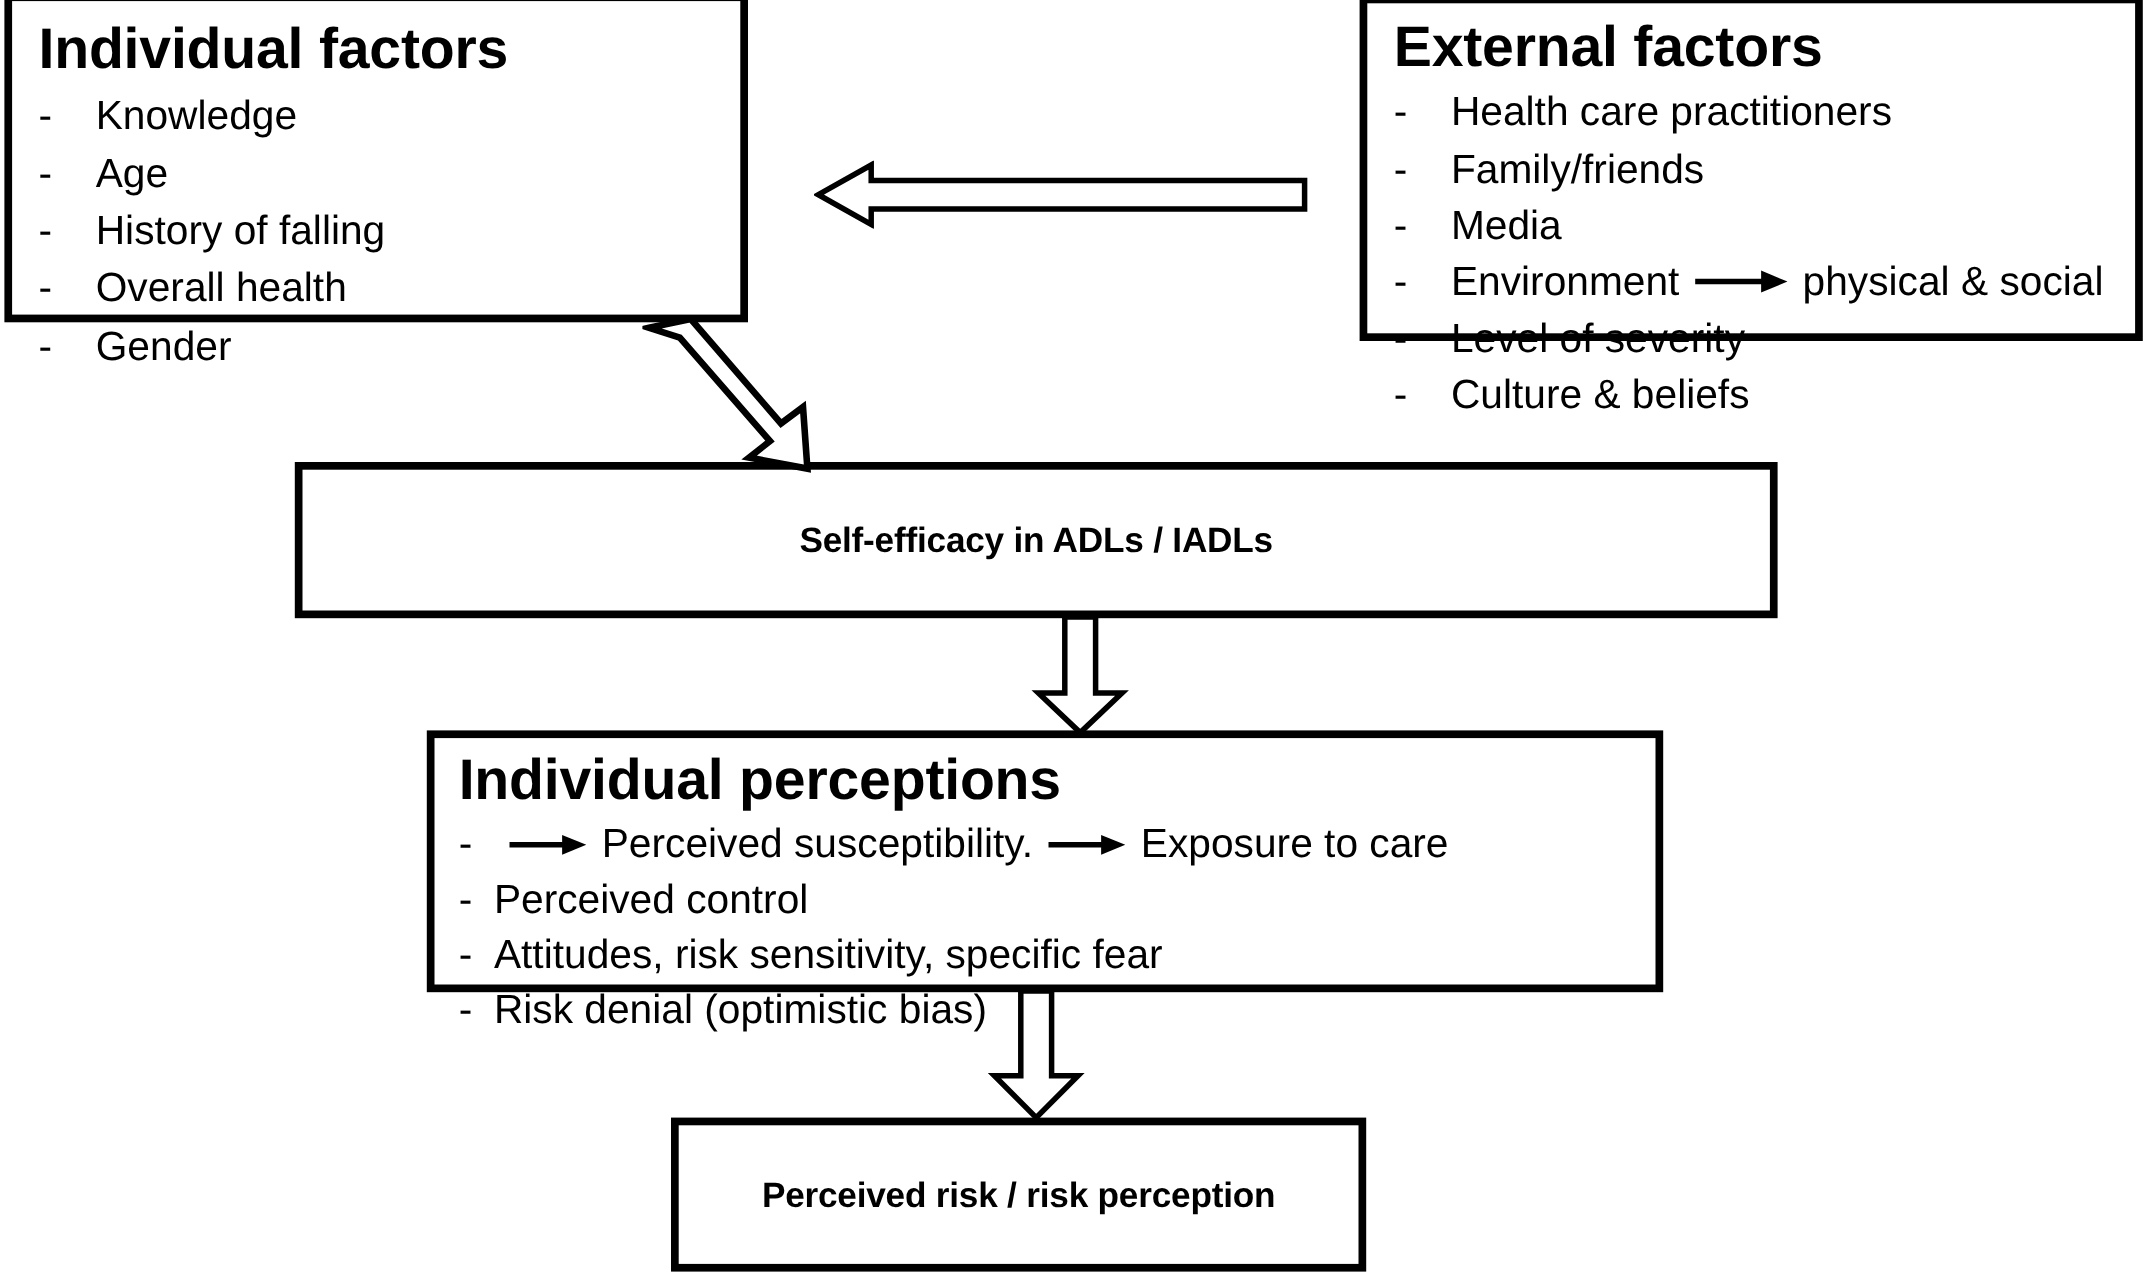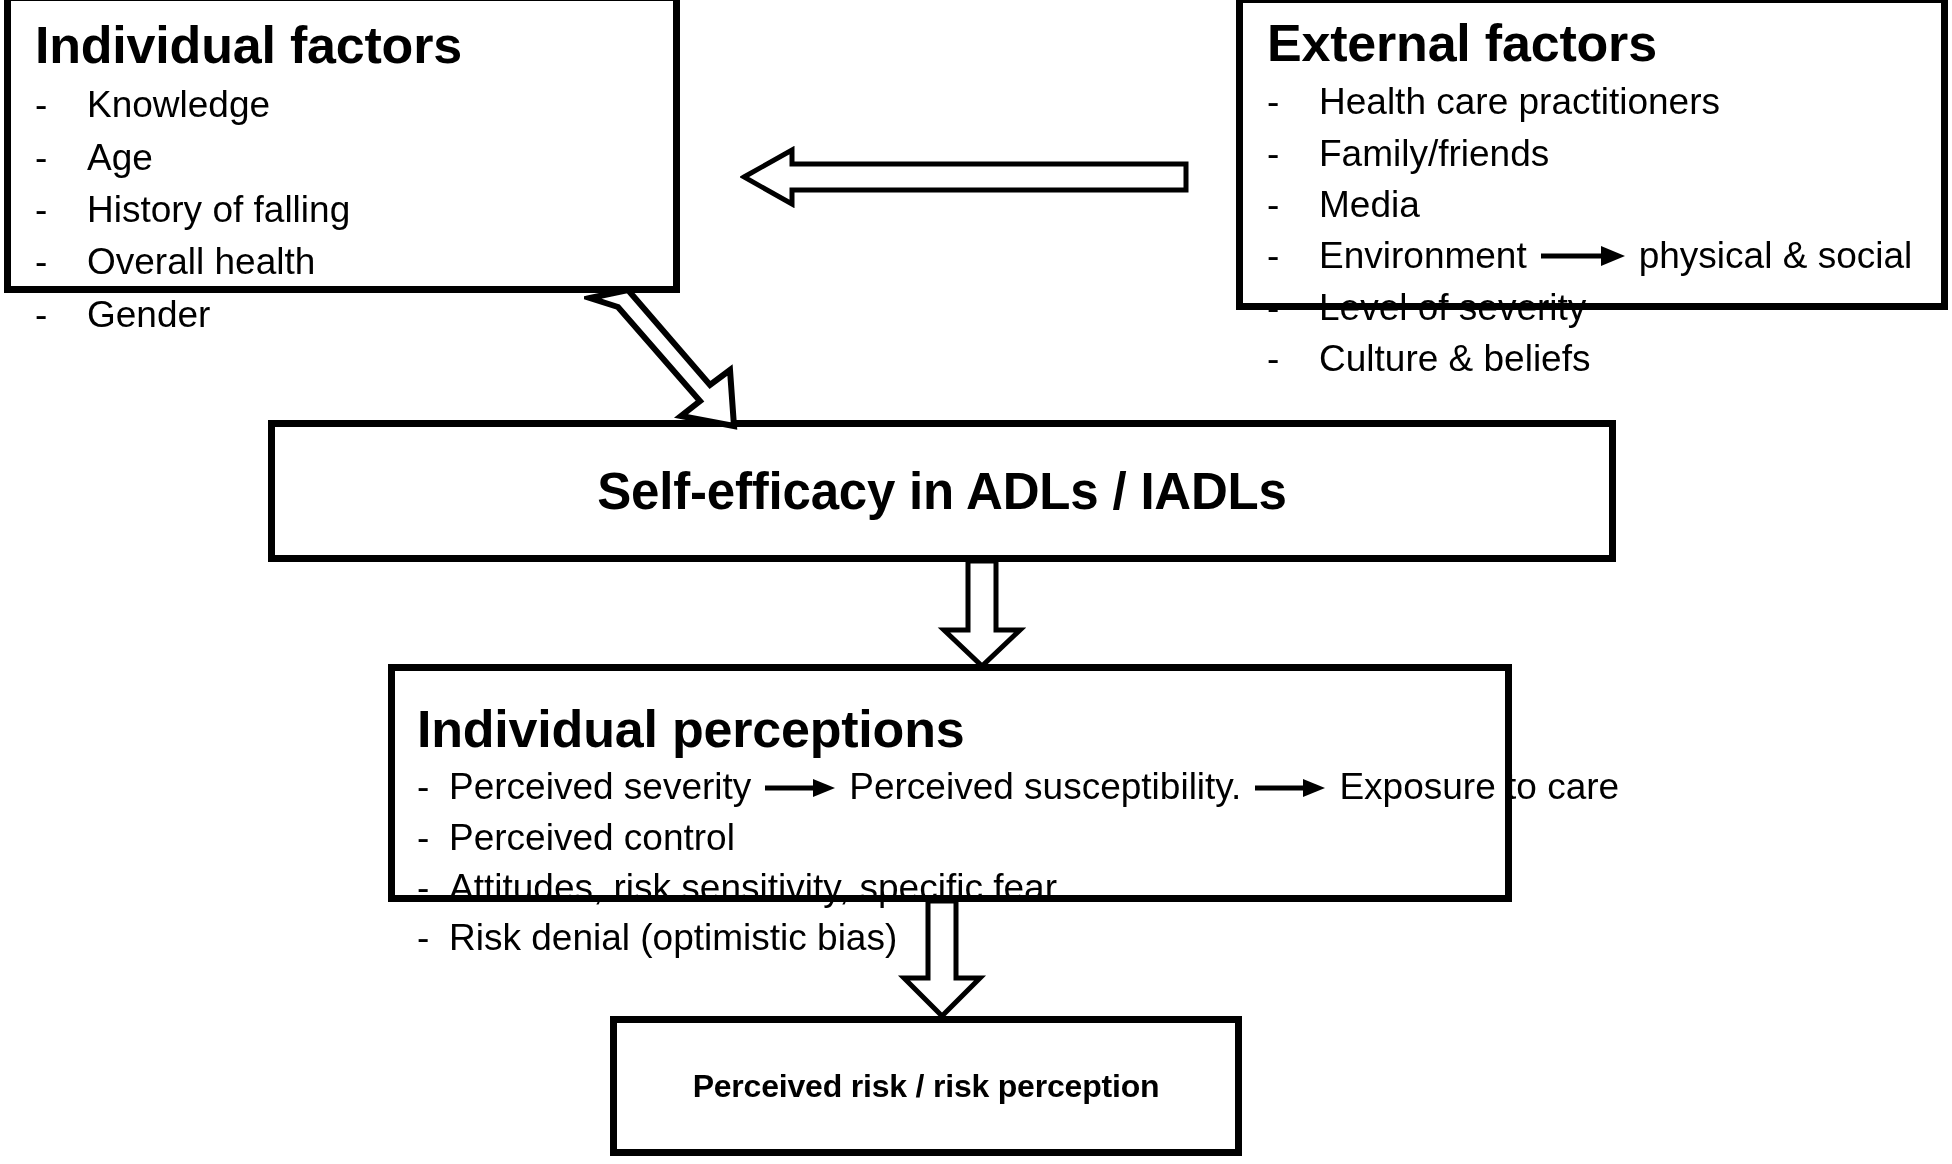--- a/index.html
+++ b/index.html
@@ -84,32 +84,32 @@
     left: 268px;
     top: 420px;
     width: 1348px;
     height: 142px;
     display: flex;
     align-items: center;
     justify-content: center;
   }
   #self-efficacy .centered-title {
     font-weight: bold;
-    font-size: 51px;
+    font-size: 32px;
     letter-spacing: -0.2px;
     white-space: nowrap;
   }
 
   
   #individual-perceptions {
     left: 388px;
     top: 664px;
     width: 1124px;
     height: 238px;
-    padding: 30px 0 0 22px;
+    padding: 10px 0 0 22px;
   }
   #individual-perceptions .box-title { margin-bottom: 2px; }
   #individual-perceptions .bullet-row { margin-top: 9px; }
 
   
   #perceived-risk {
     left: 610px;
     top: 1016px;
     width: 632px;
     height: 140px;
@@ -210,21 +210,20 @@
 
   <div class="box" id="self-efficacy">
     <div class="centered-title">Self-efficacy in ADLs / IADLs</div>
   </div>
 
   <div class="box" id="individual-perceptions">
     <div class="box-title">Individual perceptions</div>
     <div class="bullet-list">
       <div class="bullet-row">
         <span class="dash dash-narrow">-</span>
-        <span>Perceived severity</span>
         <span class="inline-arrow">
           <svg width="70" height="22" viewBox="0 0 70 22" aria-hidden="true">
             <line x1="0" y1="11" x2="52" y2="11" stroke="#000" stroke-width="5"></line>
             <polygon points="48,2 70,11 48,20" fill="#000"></polygon>
           </svg>
         </span>
         <span>Perceived susceptibility.</span>
         <span class="inline-arrow">
           <svg width="70" height="22" viewBox="0 0 70 22" aria-hidden="true">
             <line x1="0" y1="11" x2="52" y2="11" stroke="#000" stroke-width="5"></line>

